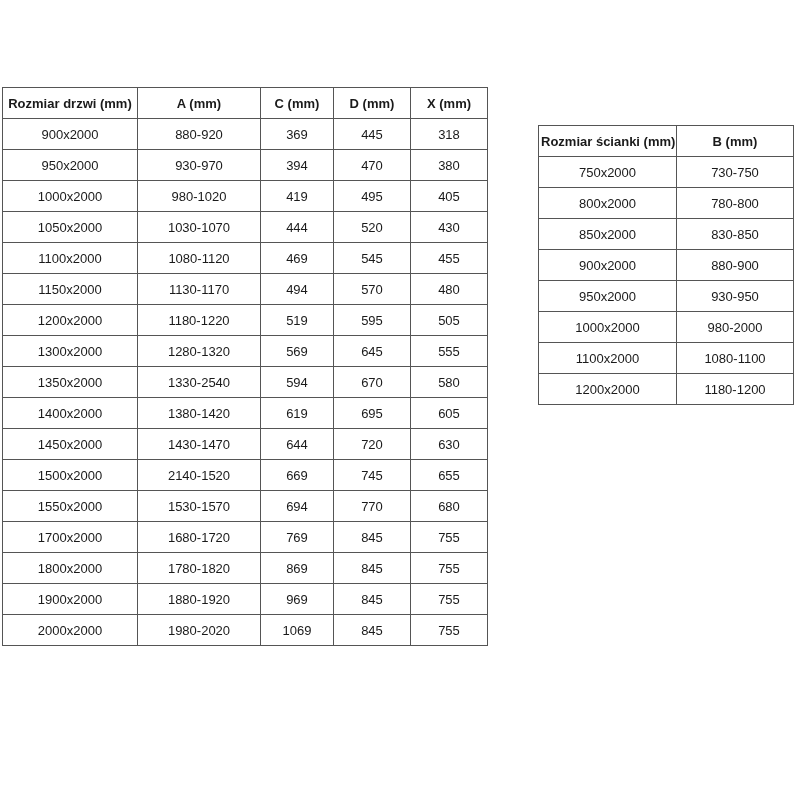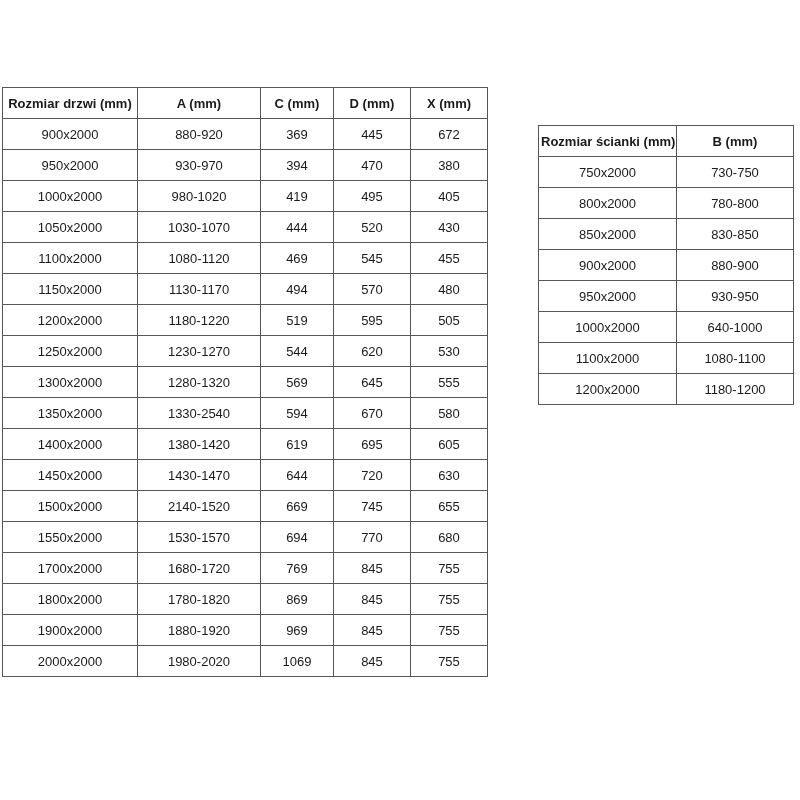--- a/index.html
+++ b/index.html
@@ -80,21 +80,21 @@
           <th>D (mm)</th>
           <th>X (mm)</th>
         </tr>
     </thead>
     <tbody>
         <tr>
           <td>900x2000</td>
           <td>880-920</td>
           <td>369</td>
           <td>445</td>
-          <td>672</td>
+          <td>318</td>
         </tr>
         <tr>
           <td>950x2000</td>
           <td>930-970</td>
           <td>394</td>
           <td>470</td>
           <td>380</td>
         </tr>
         <tr>
           <td>1000x2000</td>
@@ -125,27 +125,20 @@
           <td>480</td>
         </tr>
         <tr>
           <td>1200x2000</td>
           <td>1180-1220</td>
           <td>519</td>
           <td>595</td>
           <td>505</td>
         </tr>
         <tr>
-          <td>1250x2000</td>
-          <td>1230-1270</td>
-          <td>544</td>
-          <td>620</td>
-          <td>530</td>
-        </tr>
-        <tr>
           <td>1300x2000</td>
           <td>1280-1320</td>
           <td>569</td>
           <td>645</td>
           <td>555</td>
         </tr>
         <tr>
           <td>1350x2000</td>
           <td>1330-2540</td>
           <td>594</td>
@@ -238,21 +231,21 @@
         <tr>
           <td>900x2000</td>
           <td>880-900</td>
         </tr>
         <tr>
           <td>950x2000</td>
           <td>930-950</td>
         </tr>
         <tr>
           <td>1000x2000</td>
-          <td>640-1000</td>
+          <td>980-2000</td>
         </tr>
         <tr>
           <td>1100x2000</td>
           <td>1080-1100</td>
         </tr>
         <tr>
           <td>1200x2000</td>
           <td>1180-1200</td>
         </tr>
       </tbody>

